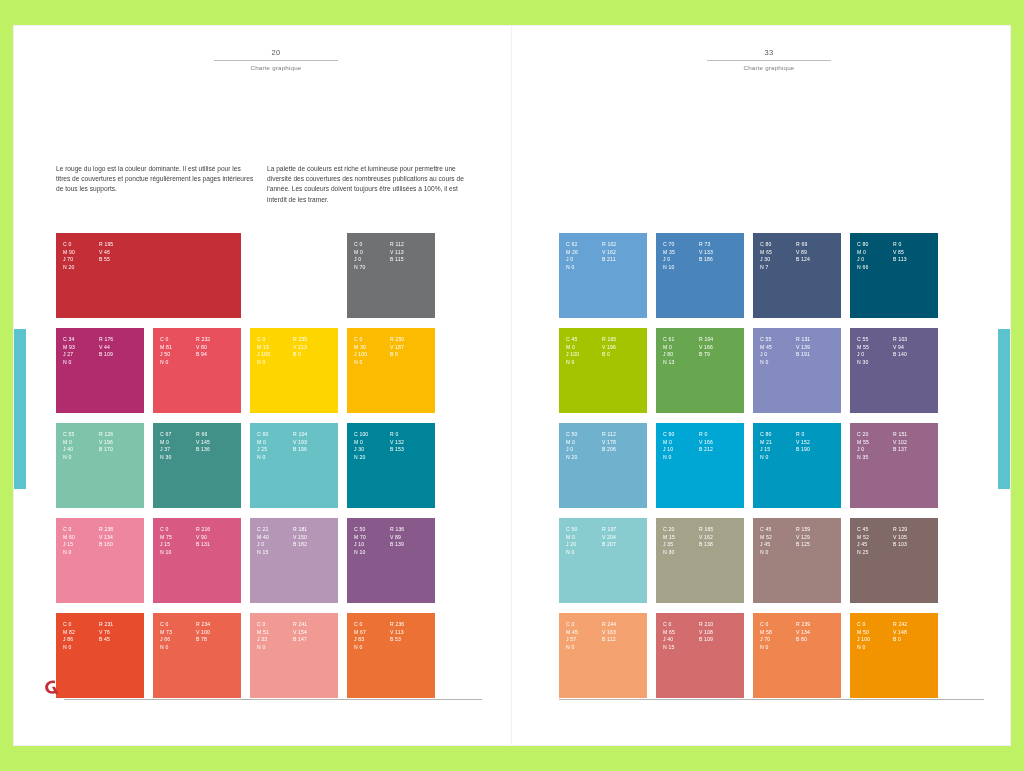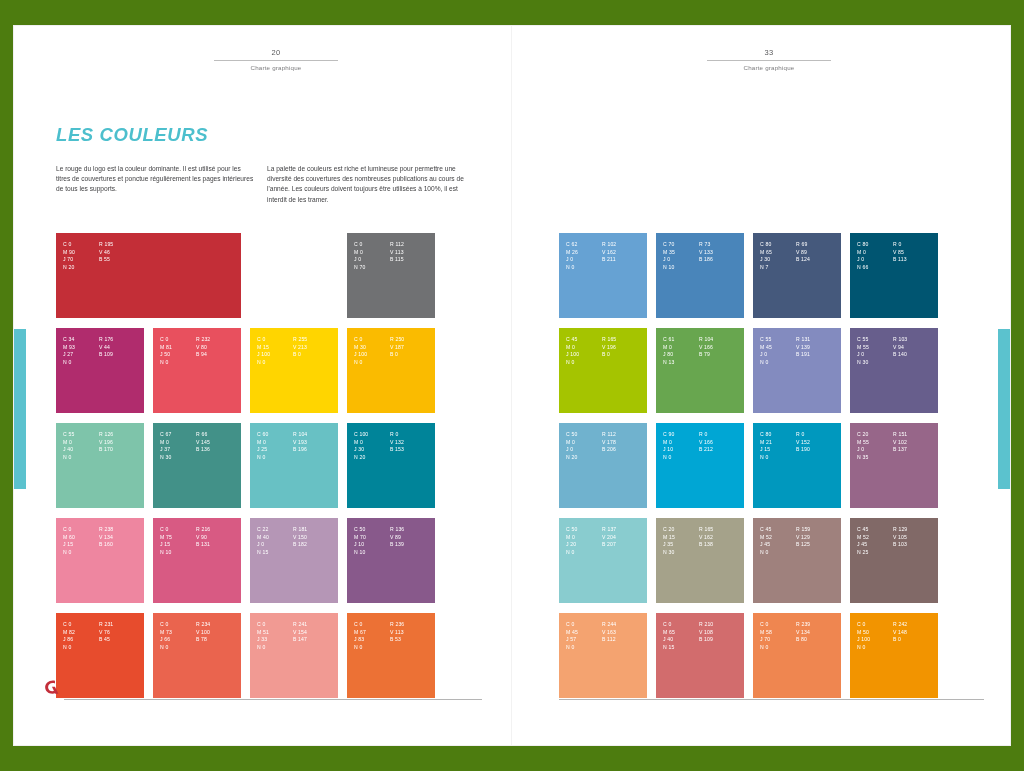--- a/index.html
+++ b/index.html
@@ -5,21 +5,21 @@
   html, body {
     margin: 0;
     padding: 0;
     background: #ffffff;
     font-family: "Liberation Sans", sans-serif;
   }
   #page {
     position: relative;
     width: 1024px;
     height: 771px;
-    background: #4d7c0f;
+    background: #bef264;
     overflow: hidden;
     text-decoration: underline;
   }
 
   
   .spread {
     position: absolute;
     left: 14px;
     top: 26px;
     width: 996px;
@@ -172,21 +172,20 @@
       <div class="folio-rule"></div>
       <div class="folio-label">Charte graphique</div>
     </div>
 
     <div class="folio right">
       <div class="folio-num">33</div>
       <div class="folio-rule"></div>
       <div class="folio-label">Charte graphique</div>
     </div>
 
-    <div class="section-title">LES COULEURS</div>
 
     <div class="intro-col one">Le rouge du logo est la couleur dominante. Il est utilisé pour les titres de couvertures et ponctue régulièrement les pages intérieures de tous les supports.</div>
     <div class="intro-col two">La palette de couleurs est riche et lumineuse pour permettre une diversité des couvertures des nombreuses publications au cours de l'année. Les couleurs doivent toujours être utilisées à 100%, il est interdit de les tramer.</div>
 
     <div class="palette left" id="palette-left">
         <div class="swatch wide2" style="background: rgb(195, 46, 55);">
           <div class="swatch-codes">
             <span>C 0</span>
             <span>R 195</span>
             <span>M 90</span>

